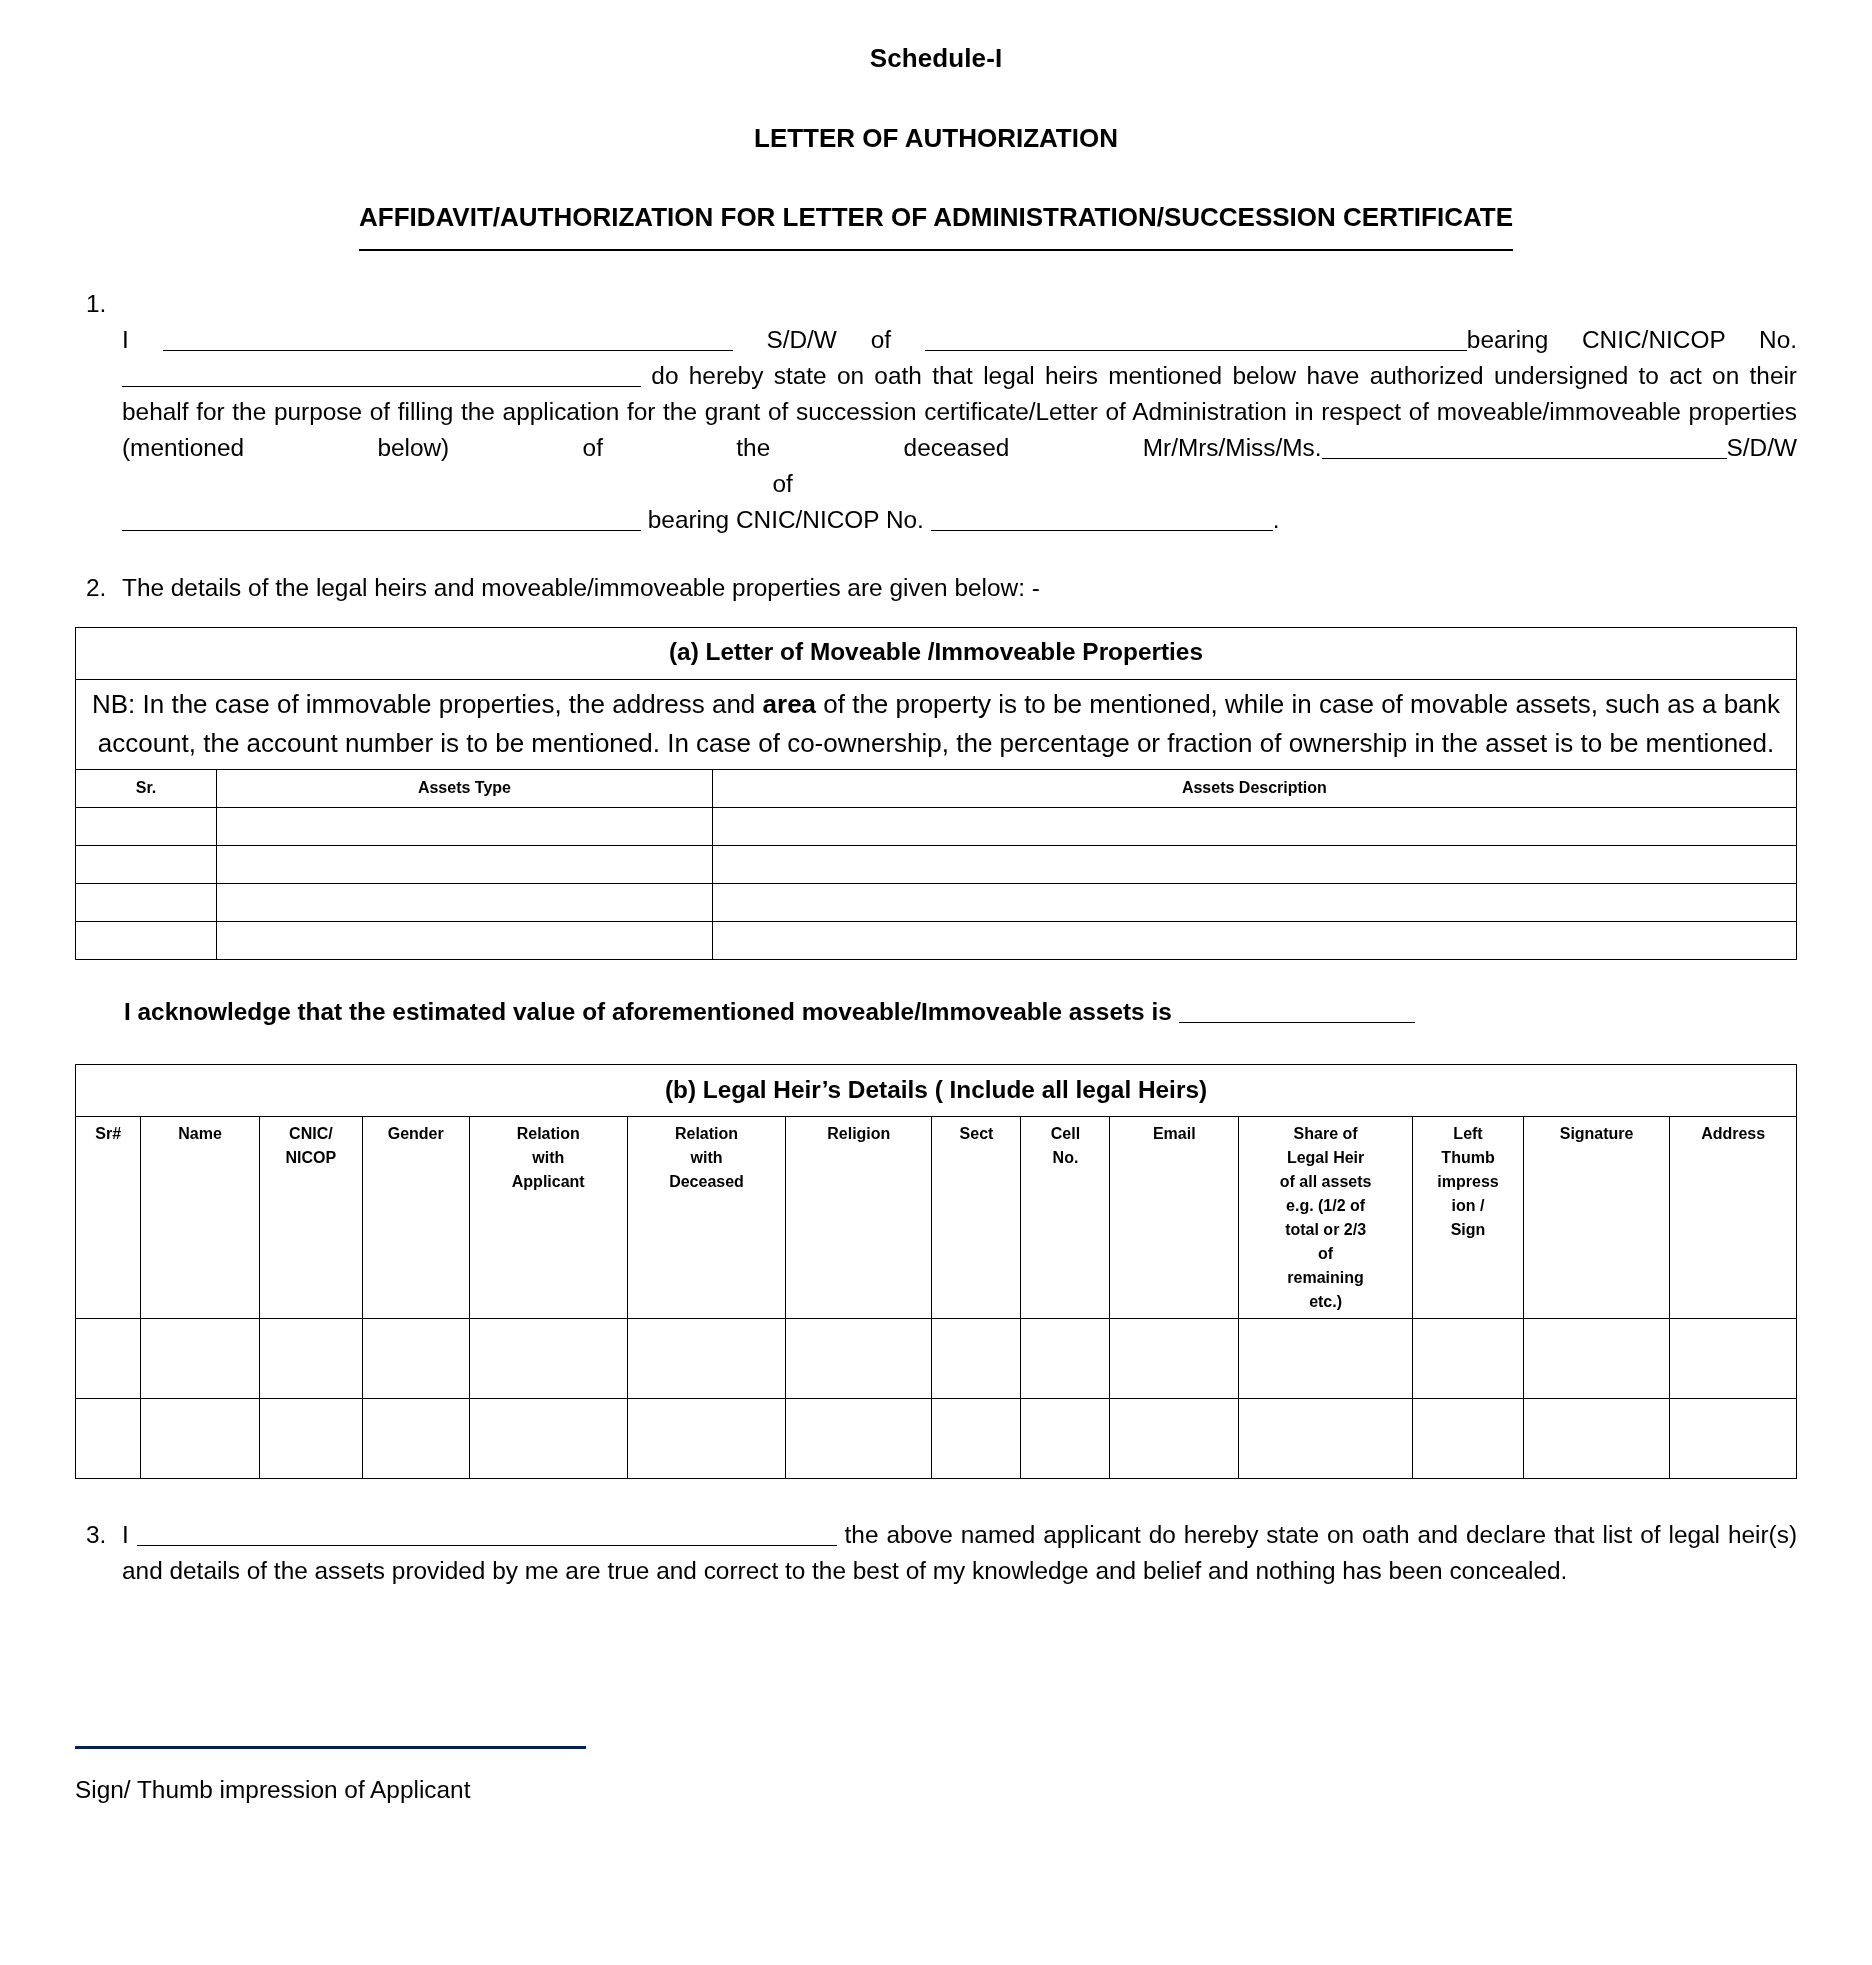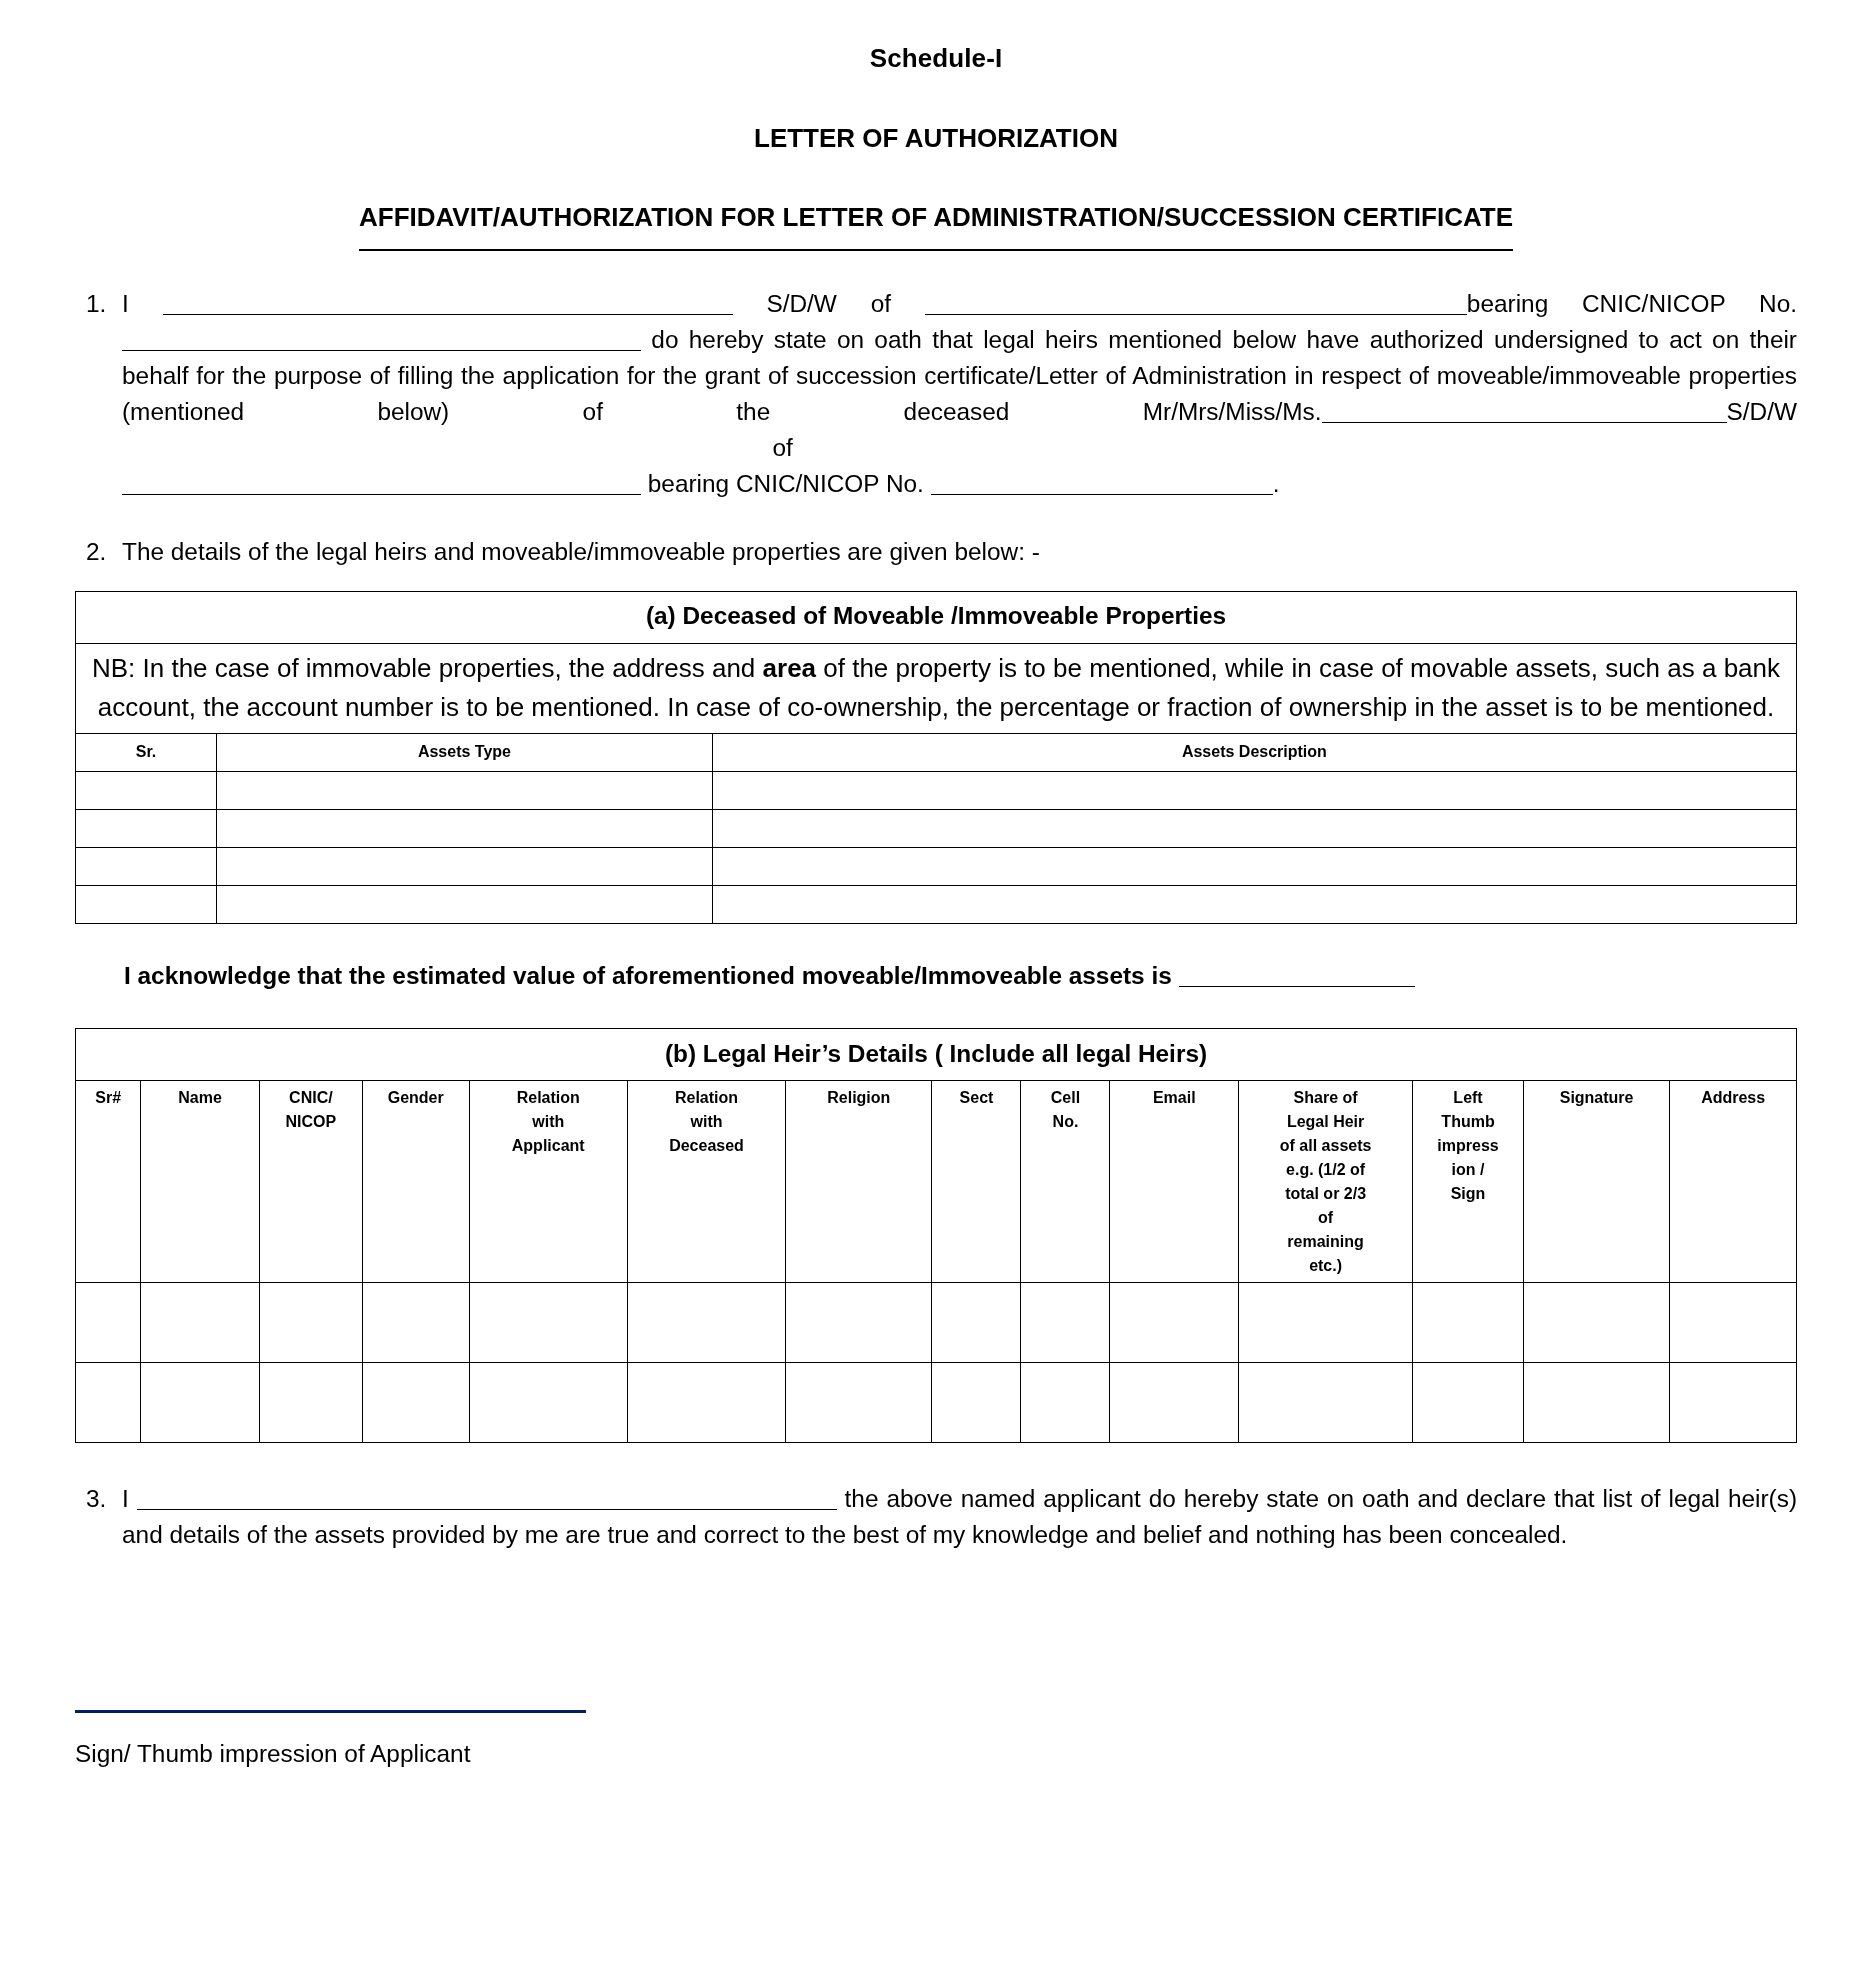--- a/index.html
+++ b/index.html
@@ -63,21 +63,21 @@
     font-size: 24.4px;
     line-height: 1.48;
   }
   .num-item .body {
     flex: 1 1 auto;
     font-size: 24.4px;
     line-height: 1.48;
   }
 
   #para1 { margin-top: 35px; }
-  #para1 .body { text-align: justify; text-align-last: left; }
+  #para1 .body { text-align: justify; text-align-last: left; margin-top: 36px; }
   #para1 .body p { margin: 0; }
 
   #para2 { margin-top: 32px; }
   #para3 { margin-top: 38px; }
   #para3 .body { text-align: justify; text-align-last: left; }
   #para3 .body p { margin: 0; }
 
   
   .blank {
     display: inline-block;
@@ -215,21 +215,21 @@
   </div>
 
   <table id="table-a">
     <colgroup>
       <col style="width:8.2%">
       <col style="width:28.8%">
       <col style="width:63.0%">
     </colgroup>
     <tbody>
       <tr>
-        <td class="ta-title" colspan="3">(a)  Deceased of Moveable /Immoveable Properties</td>
+        <td class="ta-title" colspan="3">(a)  Letter of Moveable /Immoveable Properties</td>
       </tr>
       <tr>
         <td class="ta-nb" colspan="3"><span>NB: In the case of immovable properties, the address and </span><b>area</b><span> of the property is to be mentioned, while in case of movable assets, such as a bank account, the account number is to be mentioned. In case of co-ownership, the percentage or fraction of ownership in the asset is to be mentioned.</span></td>
       </tr>
       <tr>
         <th class="ta-head">Sr.</th>
         <th class="ta-head">Assets Type</th>
         <th class="ta-head">Assets Description</th>
       </tr>
       <tr>

